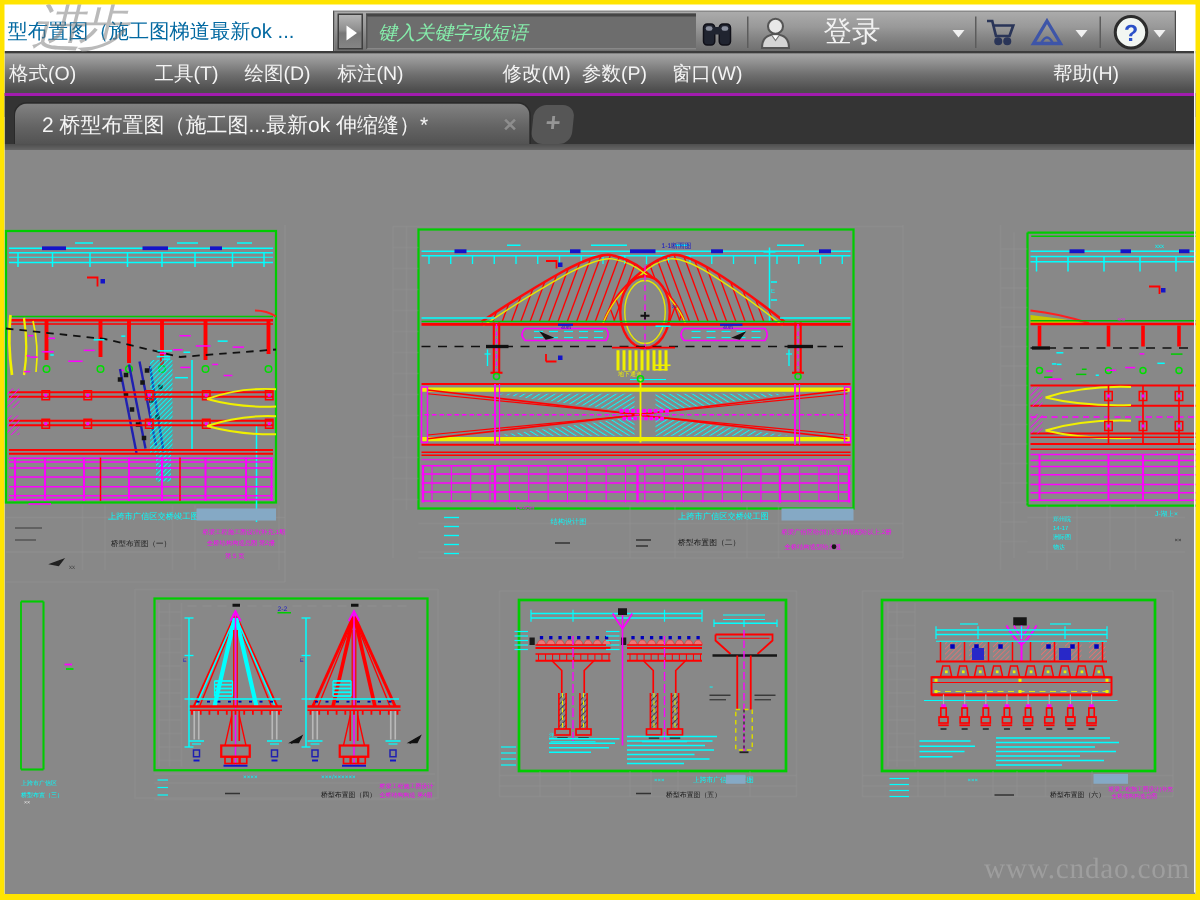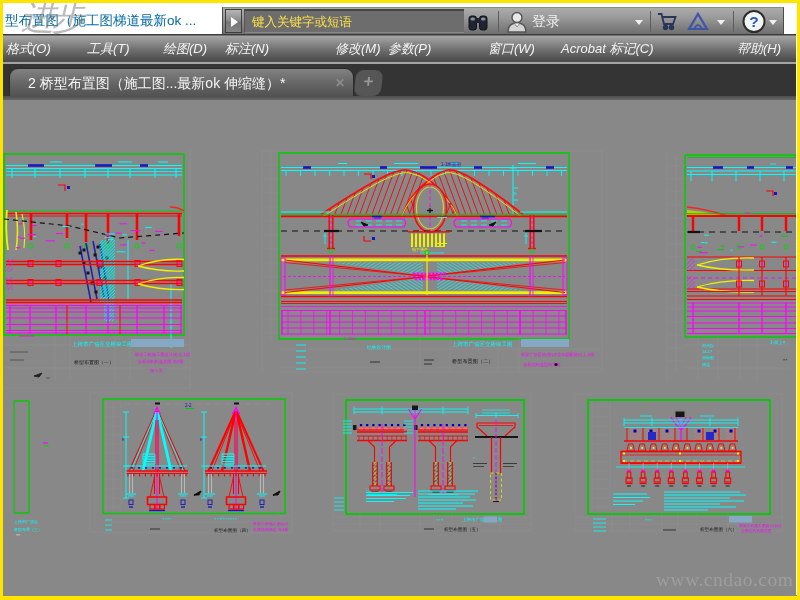--- a/index.html
+++ b/index.html
@@ -13,29 +13,29 @@
  background:linear-gradient(#ababab,#999 38%,#828282 70%,#6f6f6f);border-left:1px solid #4a4a4a;
  border-right:1px solid #4a4a4a;border-top:1px solid #8a8a8a}
 #icbelow{position:absolute;left:219px;top:31px;width:562px;height:3px;background:#6f6f6f}
 .icsep{position:absolute;top:3px;height:21px;width:1px;background:#5c5c5c}
 #arrbtn{position:absolute;left:2px;top:1px;width:17px;height:24px;
  background:linear-gradient(#b5b5b5,#8f8f8f 45%,#777 55%,#858585);border:1px solid #3e3e3e;color:#fff}
 #arrbtn:after{content:"";position:absolute;left:5px;top:7px;border-left:7px solid #fff;
  border-top:5px solid transparent;border-bottom:5px solid transparent}
 #searchbox{position:absolute;left:21px;top:1px;width:220px;height:24px;background:#6d6d6d;
  border-top:2px solid #454545;border-left:1px solid #555;border-bottom:1px solid #888;
- color:#fde047;font-size:12.5px;line-height:22px;padding-left:7px}
-#login{position:absolute;left:309px;top:0;color:#f2f2f2;font-size:14px;line-height:27px}
+ color:#86efac;font-style:italic;font-size:12.5px;line-height:22px;padding-left:7px}
+#login{position:absolute;left:326px;top:0;color:#f2f2f2;font-size:19px;line-height:27px}
 .dar{position:absolute;top:12px;width:0;height:0;border-left:4px solid transparent;
  border-right:4px solid transparent;border-top:5px solid #f0f0f0}
 #menubar{position:absolute;left:0;top:31px;width:794px;height:44px;
- background:linear-gradient(#3c3c3c 0px,#3c3c3c 1px,#a6a6a6 2px,#929292 7px,#6e6e6e 16px,#4e4e4e 26px,#484848);font-style:italic;}
+ background:linear-gradient(#3c3c3c 0px,#3c3c3c 1px,#a6a6a6 2px,#929292 7px,#6e6e6e 16px,#4e4e4e 26px,#484848);}
 .mi{position:absolute;top:0;color:#f4f4f4;font-size:13px;line-height:29px}
 #tabbar{position:absolute;left:0;top:59px;width:794px;height:34px;background:#343434;
- border-top:2px solid #a3a3a3}
+ border-top:2px solid #a21caf}
 #tab{position:absolute;left:6px;top:4px;width:345px;height:30px;
  background:linear-gradient(#828282,#636363 55%,#505050);border:1px solid #2a2a2a;border-bottom:none;
  border-radius:9px 9px 0 0;color:#f5f5f5;font-size:14px;line-height:28px;padding-left:18px;
  white-space:nowrap}
 #tabx{position:absolute;right:8px;top:0px;color:#8d8d8d;font-size:12px;font-weight:bold}
 #newtab{position:absolute;left:352px;top:6px;width:27px;height:26px;background:#565656;
  border-radius:8px 8px 8px 8px;color:#969696;font-size:17px;font-weight:bold;text-align:center;
  line-height:24px;transform:skewX(-6deg)}
 #tabstrip{position:absolute;left:0;top:93px;width:794px;height:4px;
  background:linear-gradient(#4e4e4e,#666666)}
@@ -86,28 +86,27 @@
    <div class="dar" style="left:494px"></div>
    <div class="dar" style="left:546px"></div>
 
    <div class="icsep" style="left:275px"></div>
    <div class="icsep" style="left:427px"></div>
    <div class="icsep" style="left:510px"></div>
  </div>
  <div id="icbelow"></div>
  <div id="menubar">
    <div class="mi" style="left:3px">格式(O)</div>
-   <div class="mi" style="left:84px">工具(T)</div>
+   <div class="mi" style="left:100px">工具(T)</div>
    <div class="mi" style="left:160px">绘图(D)</div>
    <div class="mi" style="left:222px">标注(N)</div>
    <div class="mi" style="left:332px">修改(M)</div>
    <div class="mi" style="left:385px">参数(P)</div>
-   <div class="mi" style="left:485px">窗口(W)</div>
-   <div class="mi" style="left:558px">Acrobat 标记(C)</div>
-   <div class="mi" style="left:734px">帮助(H)</div>
+   <div class="mi" style="left:445px">窗口(W)</div>
+   <div class="mi" style="left:699px">帮助(H)</div>
  </div>
  <div id="tabbar">
    <div id="tab">2 桥型布置图（施工图...最新ok 伸缩缝）*<span id="tabx">✕</span></div>
    <div id="newtab">+</div>
  </div>
  <div id="tabstrip"></div>
  <div id="canvas"></div>
  <div id="cdwm">www.cndao.com</div>
  <div id="rsliver"></div>
 </div>

